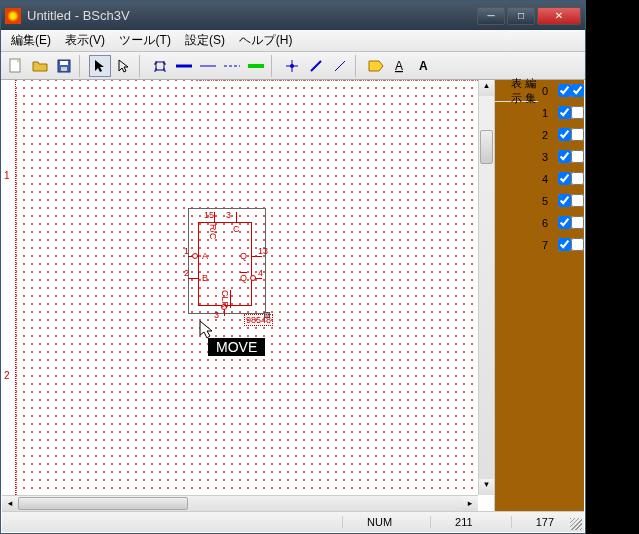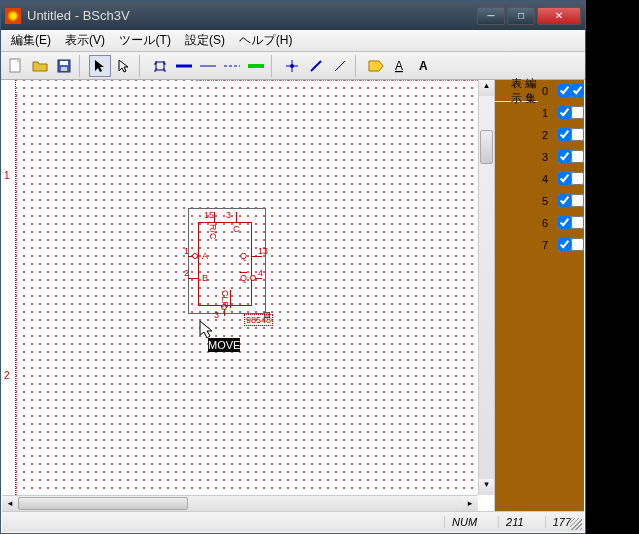--- a/index.html
+++ b/index.html
@@ -27,37 +27,37 @@
   .dots { width:100%; height:100%; background-image: radial-gradient(circle,#d06060 0.8px,transparent 0.8px); background-size: 8px 8px; background-position: 4px 4px;}
   .dots-line { position:absolute; border-style:dotted; border-color:#d06060; border-width:0;}
   .component { position:absolute; top:138px; left:168px; width:96px; height:118px; }
   .sel-box { position:absolute; top:-10px; left:4px; width:78px; height:106px; border:1px solid #666;}
   .sel-handle { position:absolute; width:6px; height:6px; background:#aaa; border:1px solid #555;}
   .chip { position:absolute; top:4px; left:14px; width:54px; height:84px; border:1px solid #c00;}
   .pin { position:absolute; background:#c00;}
   .pintxt { position:absolute; color:#c00; font-size:9px;}
   .bubble { position:absolute; width:6px; height:6px; border:1px solid #c00; border-radius:50%; background:#fff;}
   .cursor-arrow { position:absolute; top:240px; left:183px; font-size:16px; color:#000; pointer-events:none;}
-  .move-badge { position:absolute; top:258px; left:192px; background:#000; color:#fff; font-size:11px; padding:1px 0;}
+  .move-badge { position:absolute; top:258px; left:192px; background:#000; color:#fff; font-size:14px; padding:1px 8px;}
   .vscroll { position:absolute; top:0; right:0; bottom:16px; width:16px; background:linear-gradient(#f0f0f0,#e0e0e0); border-left:1px solid #ccc;}
   .vscroll .thumb { position:absolute; left:1px; right:1px; top:50px; height:34px; background:linear-gradient(#eee,#ccc); border:1px solid #aaa; border-radius:2px;}
   .vscroll .abtn { position:absolute; left:0; right:0; height:16px; background:linear-gradient(#f4f4f4,#ddd); text-align:center; font-size:9px;}
   .hscroll { position:absolute; left:0; right:16px; bottom:0; height:16px; background:linear-gradient(#f0f0f0,#e0e0e0); border-top:1px solid #ccc;}
   .hscroll .thumb { position:absolute; top:1px; bottom:1px; left:16px; width:170px; background:linear-gradient(#eee,#ccc); border:1px solid #aaa; border-radius:2px;}
   .hscroll .abtn { position:absolute; top:0; bottom:0; width:16px; background:linear-gradient(#f4f4f4,#ddd); text-align:center; font-size:9px; line-height:14px;}
   .sidepanel { width:90px; background:#a16207; border-left:1px solid #ccc; display:flex; flex-direction:row;}
   .sidepanel .hdr { display:flex; height:22px; align-items:center; font-size:11px; border-bottom:1px solid #ddd;}
   .sidepanel .hdr span:first-child{width:20px;}
   .sidepanel .hdr span{flex:1; text-align:center;}
   .sidepanel .row { display:flex; height:22px; align-items:center; font-size:11px; padding-left:4px;}
   .sidepanel .row .n{width:16px;}
   .sidepanel .row .cb{flex:1; text-align:center;}
   .sidepanel input[type=checkbox]{width:13px;height:13px;}
   .statusbar { position:absolute; bottom:1px; left:1px; right:1px; height:21px; background:linear-gradient(#f4f4f4,#e4e4e4); border-top:1px solid #ccc; display:flex; align-items:center; justify-content:flex-end; padding:0 6px; gap:14px; font-size:11px;}
-  .statusbar .cell{border-left:1px solid #ccc; padding:0 7px;font-style:italic;}
+  .statusbar .cell{border-left:1px solid #ccc; padding:0 24px;}
   .resize-grip{position:absolute;right:2px;bottom:2px;width:12px;height:12px;background:repeating-linear-gradient(135deg,#999,#999 1px,transparent 1px,transparent 3px);}
   svg { display:block; }
 </style>
 </head>
 <body>
 
 <div class="window">
   <div class="titlebar">
     <span class="icon"></span>
     <span class="title">Untitled - BSch3V</span>

